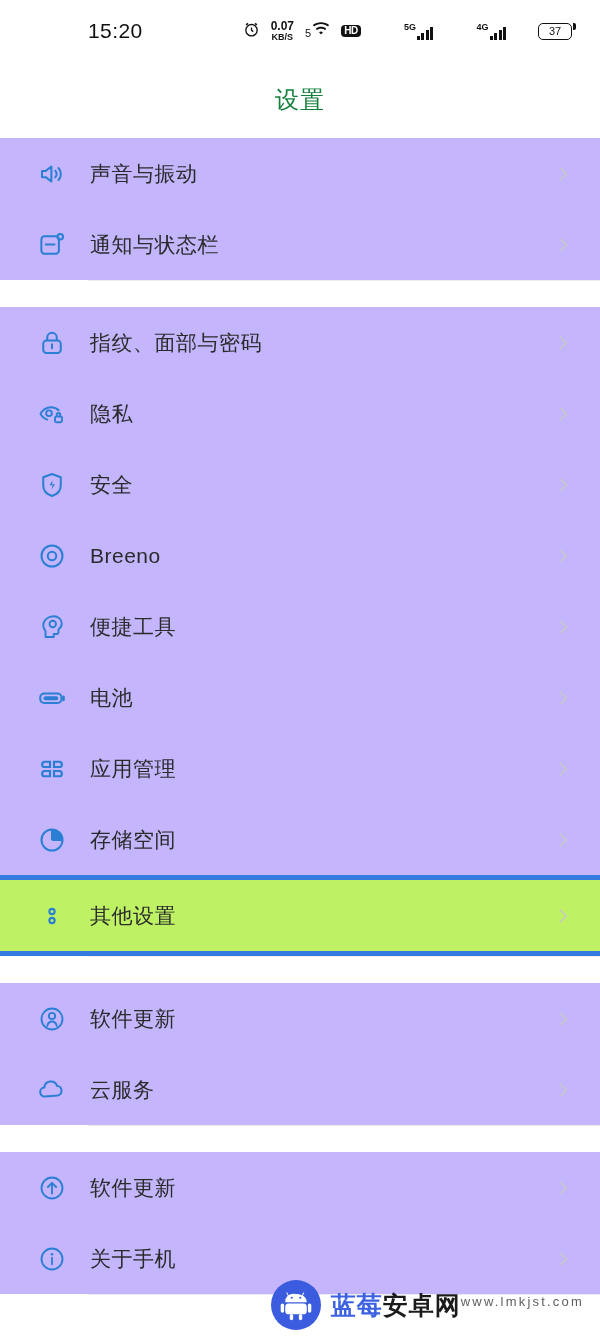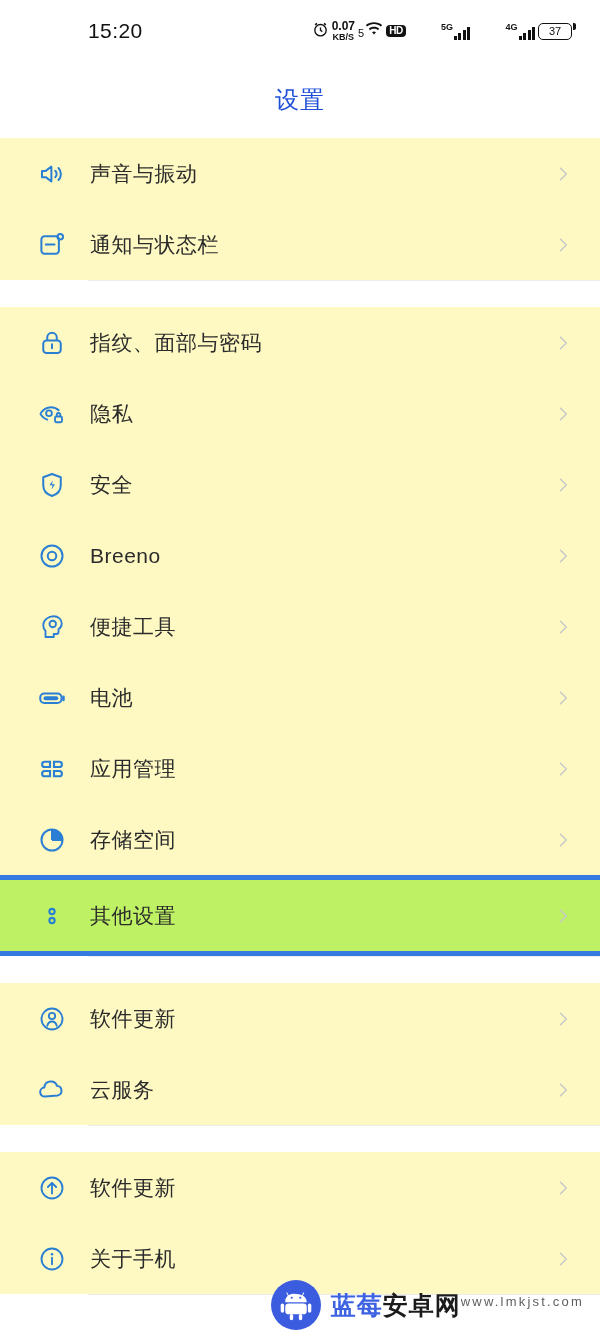--- a/index.html
+++ b/index.html
@@ -16,63 +16,63 @@
     position:relative; height:62px;
     display:flex; align-items:center;
     padding:0 28px 0 0;
   }
   .status-time {
     position:absolute; left:88px; top:50%; transform:translateY(-50%);
     font-size:21px; color:#111; letter-spacing:.4px;
   }
   .status-right {
     position:absolute; right:24px; top:50%; transform:translateY(-50%);
-    display:flex; align-items:center; gap:3px;
+    display:flex; align-items:center; gap:11px;
   }
   .netspeed { display:flex; flex-direction:column; align-items:center; line-height:1; }
   .netspeed .n1 { font-size:12px; font-weight:bold; color:#111; }
   .netspeed .n2 { font-size:9px; font-weight:bold; color:#111; margin-top:1px; }
   .wifi-wrap { display:flex; align-items:flex-end; gap:1px; }
   .wifi-num { font-size:11px; color:#111; line-height:1; margin-bottom:1px; }
   .hd-badge {
     background:#111; color:#fff; font-size:10px; font-weight:bold;
     border-radius:4px; padding:1px 3px; line-height:1.05; letter-spacing:-.3px;
   }
   .sig { display:flex; align-items:flex-end; }
   .sig-label { font-size:9px; font-weight:bold; color:#111; line-height:1; margin-bottom:8px;padding-left:32px; }
   .bars { display:flex; align-items:flex-end; gap:1.5px; margin-left:1px; }
   .bars i { display:block; width:3px; background:#111; }
   .bars i:nth-child(1){ height:4px; }
   .bars i:nth-child(2){ height:7px; }
   .bars i:nth-child(3){ height:10px; }
   .bars i:nth-child(4){ height:13px; }
   .battery {
-    display:flex; align-items:flex-start;
+    display:flex; align-items:flex-start;margin-left:21px;
   }
   .batt-body {
     border:1.6px solid #111; border-radius:5px;
     width:34px; height:17px;
     display:flex; align-items:center; justify-content:center;
     font-size:11px; color:#111; font-weight:500;
   }
   .batt-tip {
     width:3px; height:7px; background:#111; border-radius:0 2px 2px 0; margin-left:1px;
   }
 
   
   .title-bar { height:76px; display:flex; align-items:center; justify-content:center; }
-  .title-text { font-size:24px; color:#1d4ed8; letter-spacing:1px; }
+  .title-text { font-size:24px; color:#15803d; letter-spacing:1px; }
 
   
   .list { position:relative; }
   .row {
     position:relative; height:71px;
     display:flex; align-items:center;
     padding-left:34px; padding-right:26px;
-    background:#fef9c3;
+    background:#c4b5fd;
   }
   .row .icon {
     width:36px; height:36px; flex:0 0 36px;
     display:flex; align-items:center; justify-content:center;
     color:#2a7fd4;
   }
   .row .label {
     margin-left:20px; font-size:21px; color:#2b2b2b; letter-spacing:.5px;
     flex:1 1 auto; white-space:nowrap;
   }

